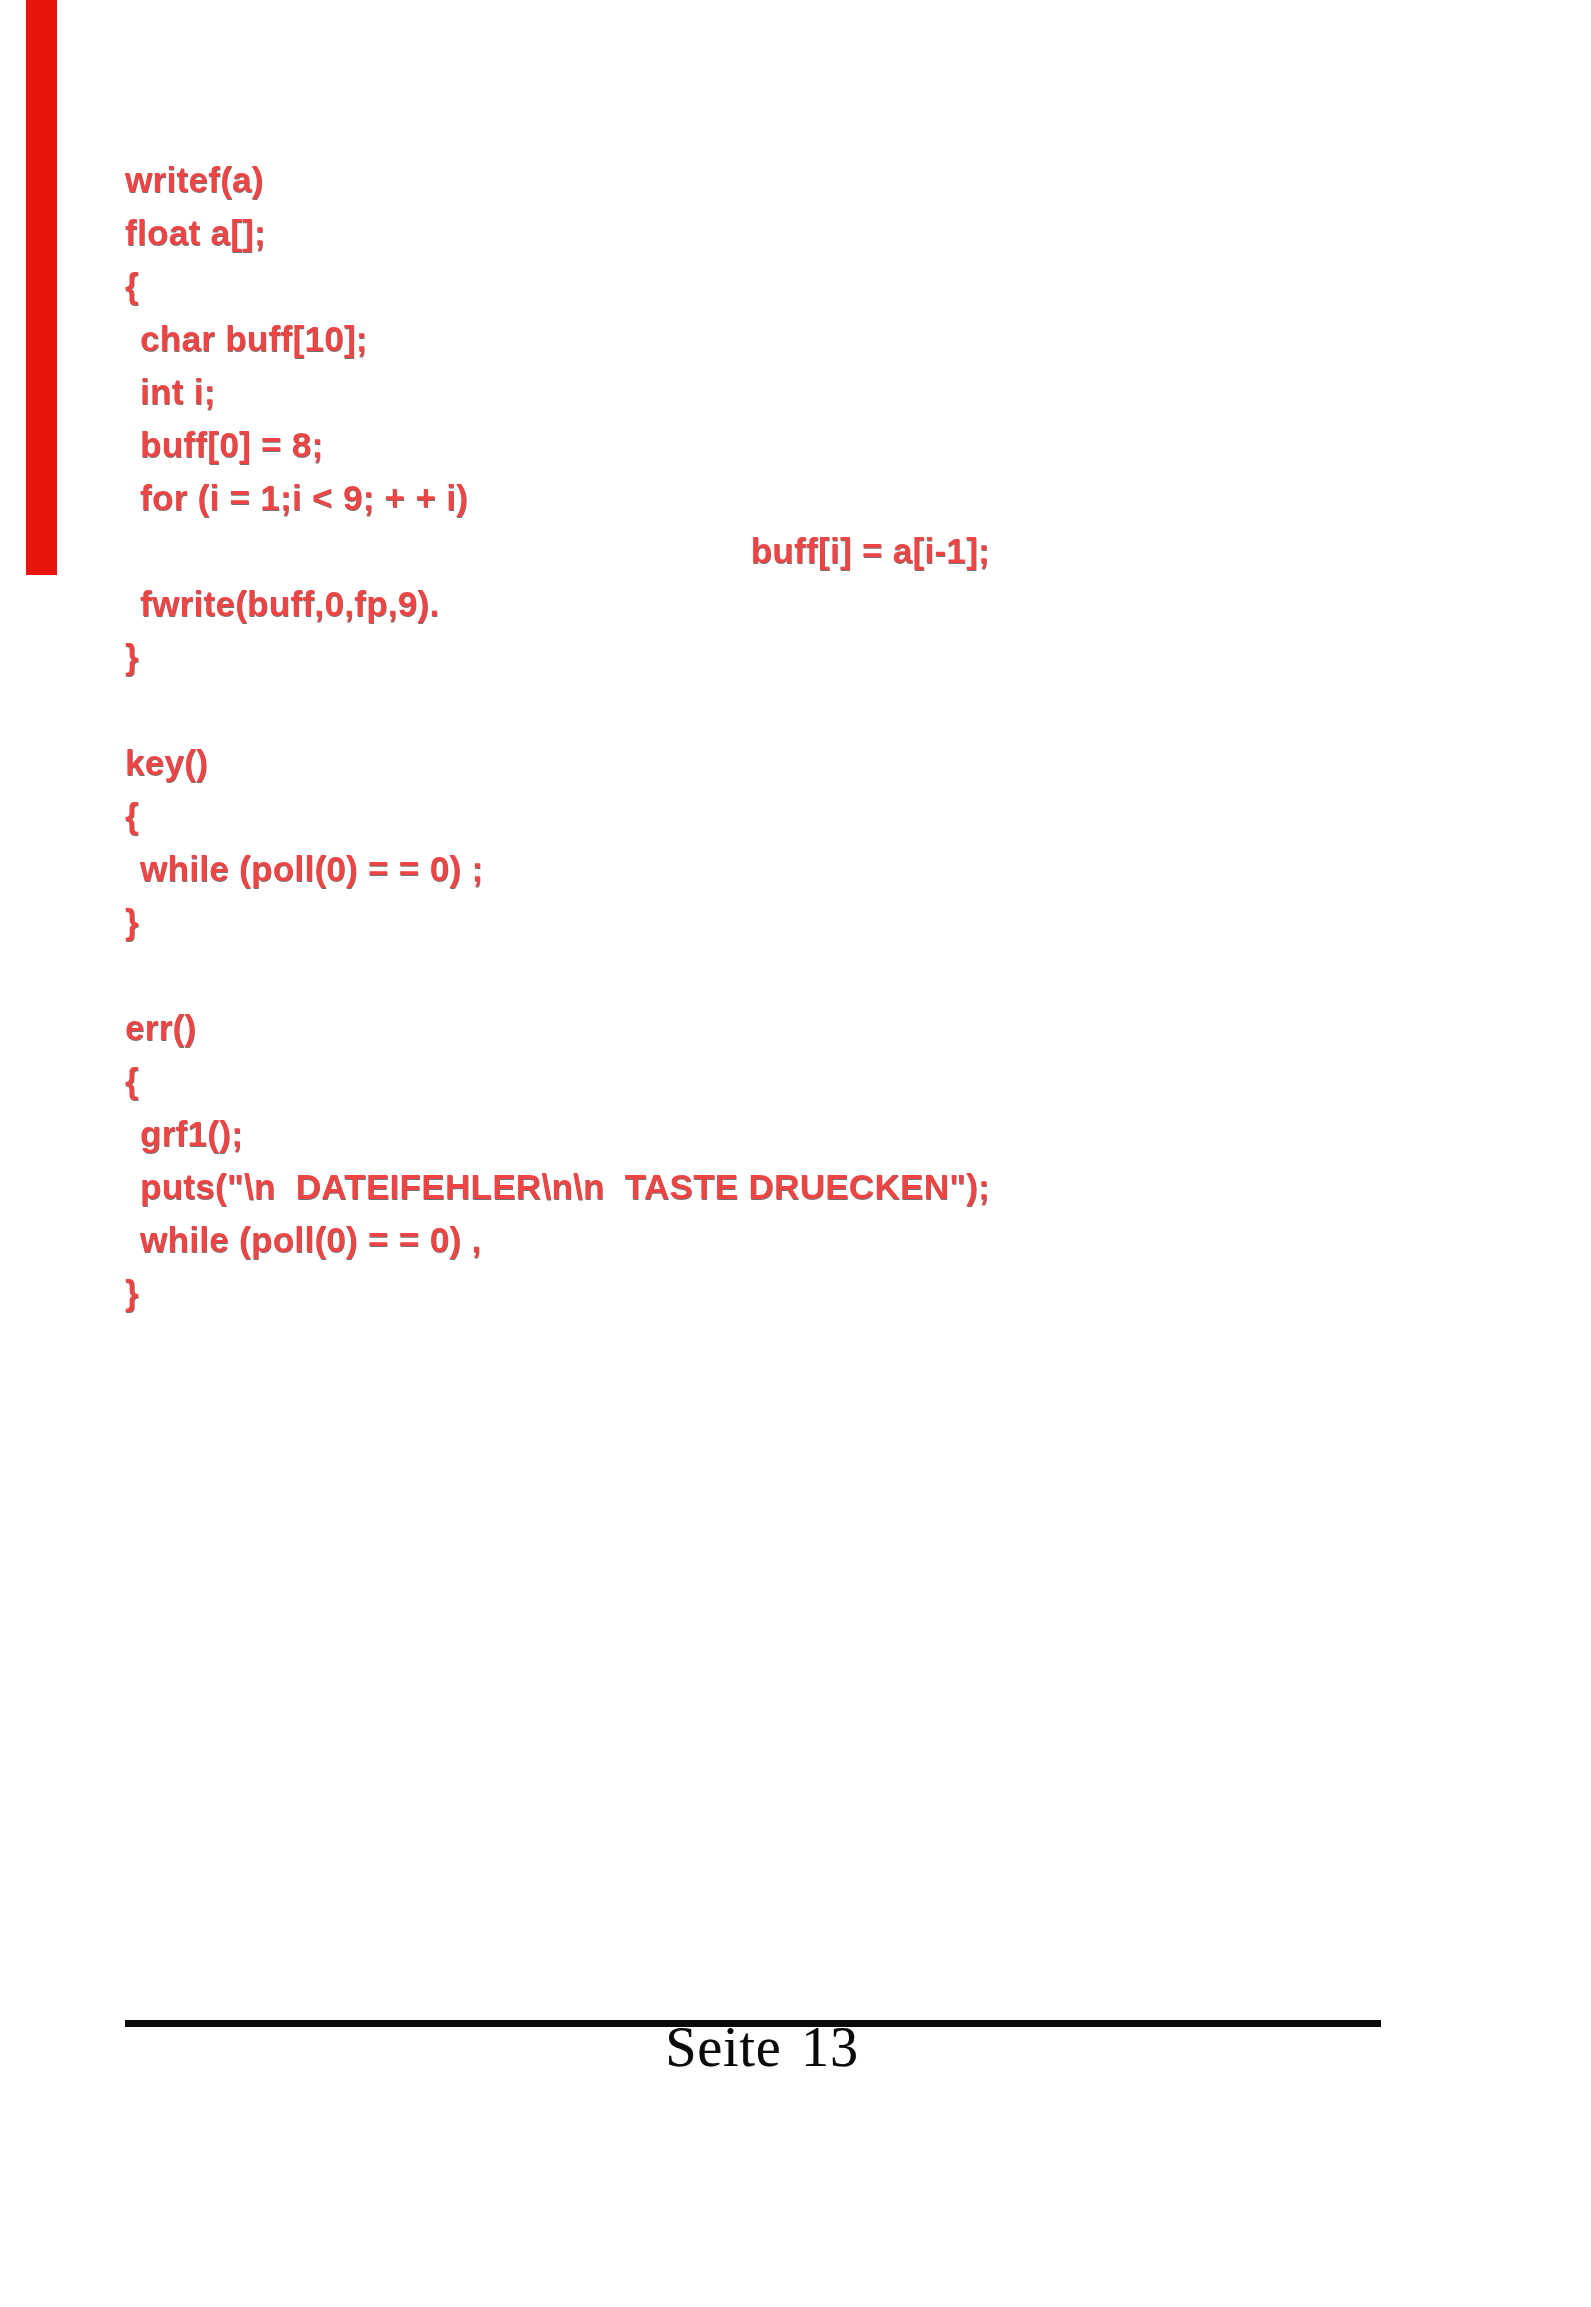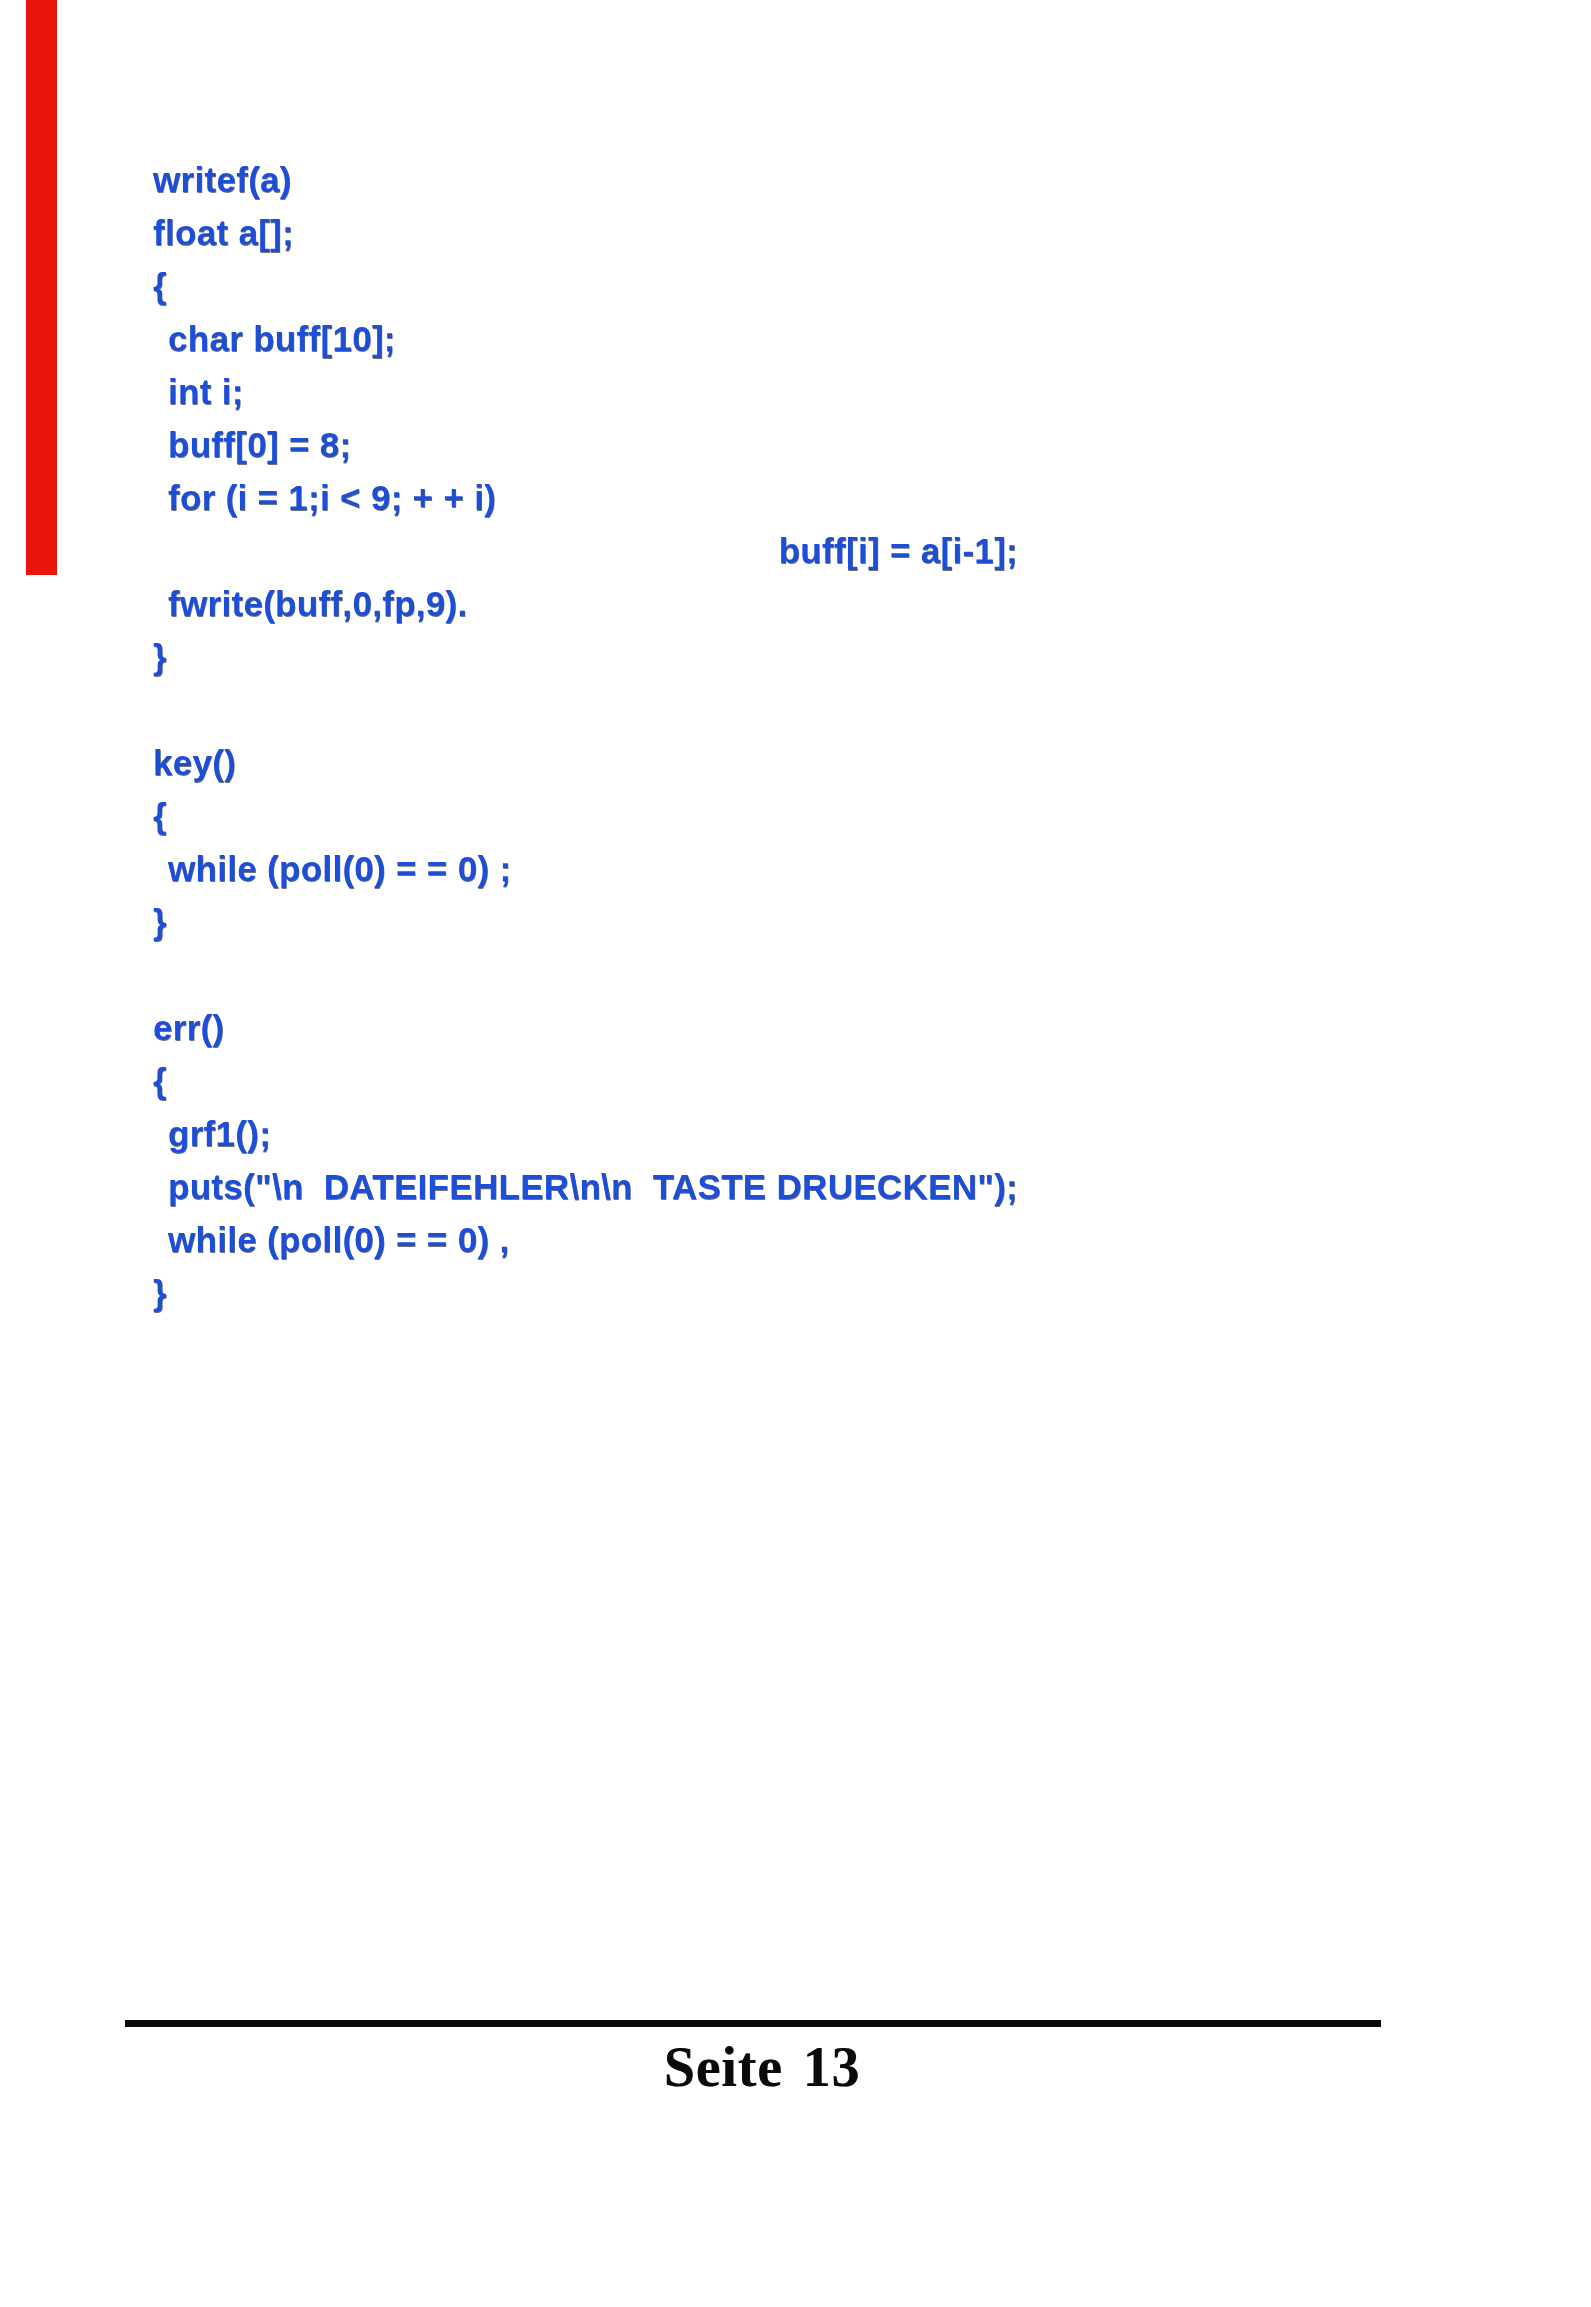--- a/index.html
+++ b/index.html
@@ -26,51 +26,49 @@
   }
   .code-listing {
     position: absolute;
     left: 125px;
     top: 153px;
     font-size: 35px;
     font-weight: bold;
     line-height: 53px;
     letter-spacing: 0.3px;
     white-space: pre;
-    color: #1d4ed8;
+    color: #ef4444;
     
     text-shadow: 0.5px 0.5px 0 rgba(0,0,0,0.55);
-    margin-left: 28px;
   }
   .code-line { min-height: 53px; }
   .code-line.indent-1 { padding-left: 15px; }
   .code-line.indent-2 { padding-left: 30px; text-align: right; }
   .footer-rule {
     position: absolute;
     left: 125px;
     top: 2020px;
     width: 1256px;
     height: 6.6px;
     background: #0a0a0a;
   }
   .footer-page-label {
     position: absolute;
     left: 762px;
     top: 2019px;
     transform: translateX(-50%);
     font-family: "Liberation Serif", serif;
-    font-weight: bold;
+    font-weight: normal;
     font-size: 56px;
     line-height: 1.0;
     letter-spacing: 0.8px;
     word-spacing: 5px;
     color: #0a0a0a;
     text-shadow: 0.4px 0.4px 0 rgba(0,0,0,0.5);
     white-space: pre;
-    margin-top: 20px;
   }
 </style>
 </head>
 <body>
 
 <div class="page">
 
   <div class="red-strip" style="background: rgb(232, 21, 13);"></div>
 
   <div class="code-listing"><div class="code-line indent-0">writef(a)</div><div class="code-line indent-0">float a[];</div><div class="code-line indent-0">{</div><div class="code-line indent-1">char buff[10];</div><div class="code-line indent-1">int i;</div><div class="code-line indent-1">buff[0] = 8;</div><div class="code-line indent-1">for (i = 1;i &lt; 9; + + i)</div><div class="code-line indent-2">buff[i] = a[i-1];</div><div class="code-line indent-1">fwrite(buff,0,fp,9).</div><div class="code-line indent-0">}</div><div class="code-line indent-0">&nbsp;</div><div class="code-line indent-0">key()</div><div class="code-line indent-0">{</div><div class="code-line indent-1">while (poll(0) = = 0) ;</div><div class="code-line indent-0">}</div><div class="code-line indent-0">&nbsp;</div><div class="code-line indent-0">err()</div><div class="code-line indent-0">{</div><div class="code-line indent-1">grf1();</div><div class="code-line indent-1">puts("\n  DATEIFEHLER\n\n  TASTE DRUECKEN");</div><div class="code-line indent-1">while (poll(0) = = 0) ,</div><div class="code-line indent-0">}</div></div>

